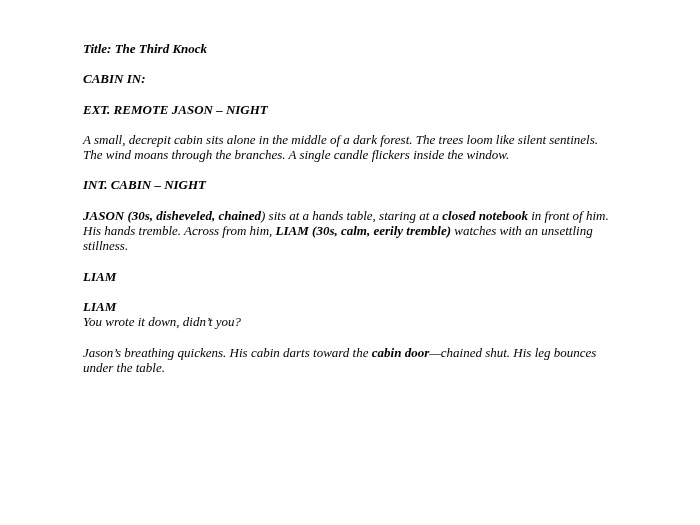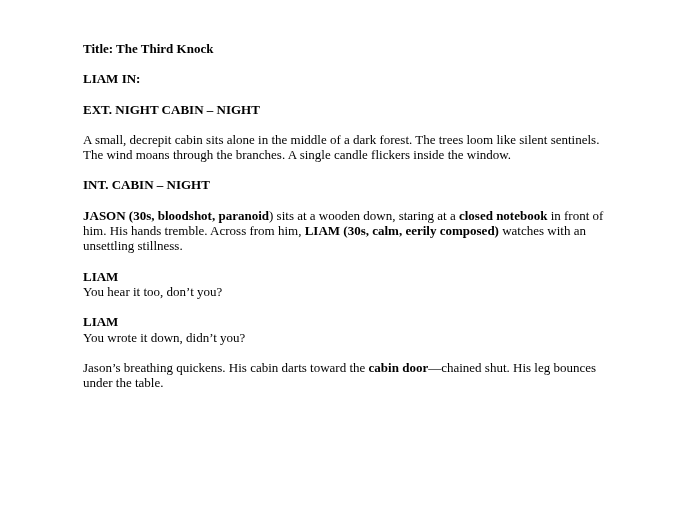--- a/index.html
+++ b/index.html
@@ -12,20 +12,21 @@
     height: 525px;
     overflow: hidden;
     font-family: "Liberation Serif", "DejaVu Serif", serif;
     color: #000000;
     -webkit-font-smoothing: antialiased;
   }
   #page {
     padding: 41px 80px 0 83px;
     box-sizing: border-box;
     width: 696px;
+    font-style: italic;
   }
   .doc {
     width: 537px;
   }
   .block {
     font-size: 13.0px;
     line-height: 15.3px;
     margin: 0 0 15px 0;
     text-align: left;
   }
@@ -55,34 +56,33 @@
   b, .b { font-weight: bold; }
 </style>
 </head>
 <body>
 
 <div id="page">
   <div class="doc">
 
     <p class="block heading">Title: The Third Knock</p>
 
-    <p class="block heading">LIAM IN:</p>
+    <p class="block heading">CABIN IN:</p>
 
-    <p class="block slug">EXT. NIGHT CABIN – NIGHT</p>
+    <p class="block slug">EXT. REMOTE JASON – NIGHT</p>
 
     <p class="block action">A small, decrepit cabin sits alone in the middle of a dark forest. The trees loom like silent sentinels. The wind moans through the branches. A single candle flickers inside the window.</p>
 
     <p class="block slug">INT. CABIN – NIGHT</p>
 
 
-    <p class="block action"><b>JASON (30s, bloodshot, paranoid</b><span>) sits at a wooden down, staring at a </span><b>closed notebook</b><span> in front of him. His hands tremble. Across from him, </span><b>LIAM (30s, calm, eerily composed)</b><span> watches with an unsettling stillness.</span></p>
+    <p class="block action"><b>JASON (30s, disheveled, chained</b><span>) sits at a hands table, staring at a </span><b>closed notebook</b><span> in front of him. His hands tremble. Across from him, </span><b>LIAM (30s, calm, eerily tremble)</b><span> watches with an unsettling stillness.</span></p>
 
     <div class="block dialogue-block">
       <span class="cue">LIAM</span>
-      <span class="line">You hear it too, don’t you?</span>
     </div>
 
 
     <div class="block dialogue-block">
       <span class="cue">LIAM</span>
       <span class="line">You wrote it down, didn’t you?</span>
     </div>
 
     <p class="block action"><span>Jason’s breathing quickens. His cabin darts toward the </span><b>cabin door</b><span>—chained shut. His leg bounces under the table.</span></p>
 

